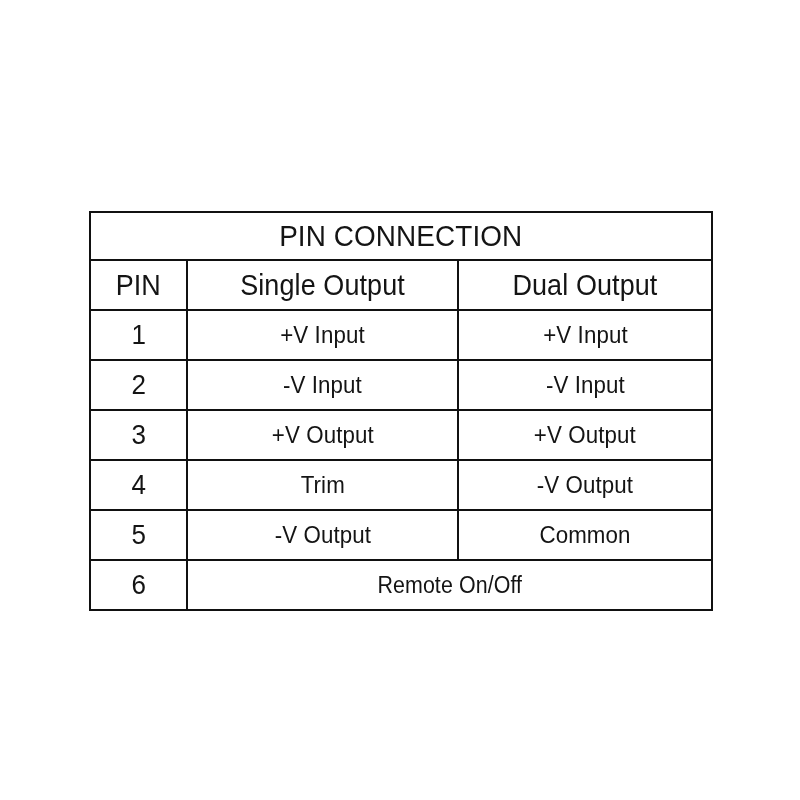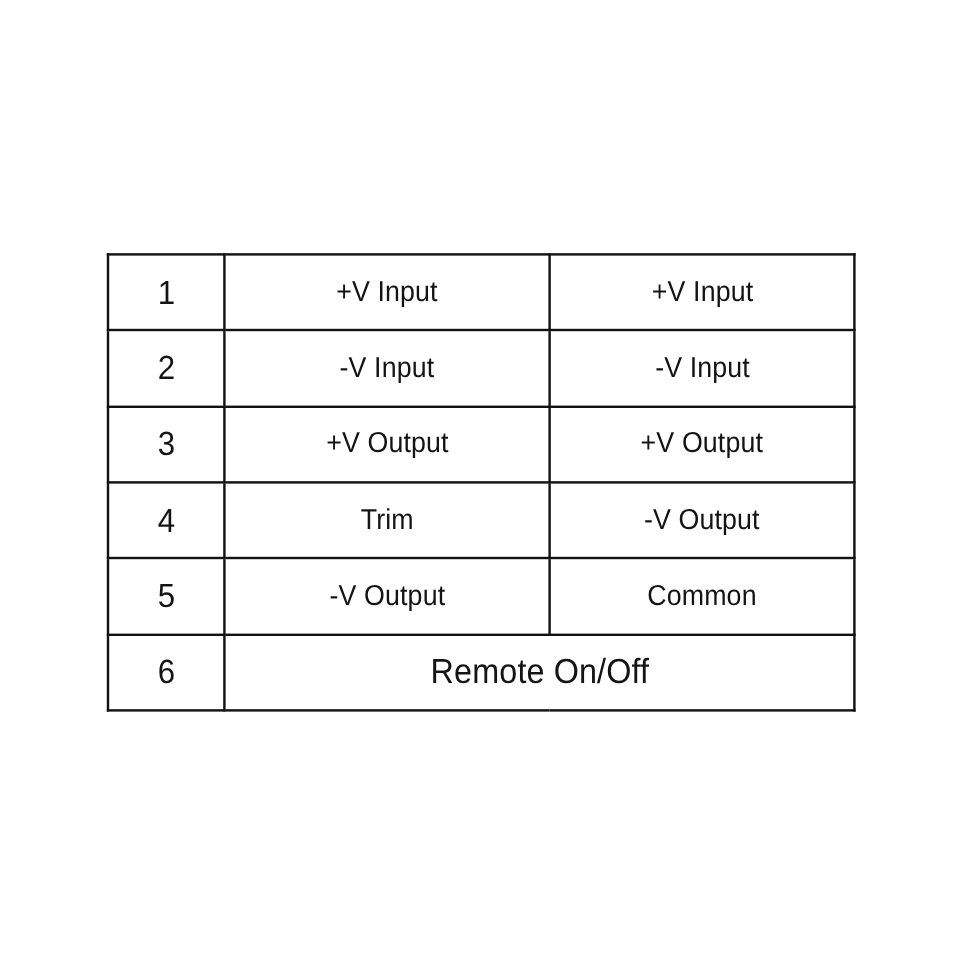--- a/index.html
+++ b/index.html
@@ -64,21 +64,21 @@
     font-size: 28px;
     height: 48px;
   }
 
   td.value-cell {
     font-size: 24px;
     height: 48px;
   }
 
   td.span-cell {
-    font-size: 29px;
+    font-size: 23px;
     height: 48px;
   }
 
   
   .condensed {
     display: inline-block;
     transform: scaleX(0.93);
     transform-origin: center;
     white-space: nowrap;
   }
@@ -87,21 +87,37 @@
 <body>
 
 <div id="pin-table-wrap">
   <table class="pin-table">
     <colgroup>
       <col class="c-pin">
       <col class="c-single">
       <col class="c-dual">
     </colgroup>
     <tbody>
+      <tr>
+        <td class="title-cell" colspan="3">
+          <span class="condensed">PIN CONNECTION</span>
+        </td>
+      </tr>
 
+      <tr>
+        <td class="pin-header-cell">
+          <span class="condensed">PIN</span>
+        </td>
+        <td class="header-cell">
+          <span class="condensed">Single Output</span>
+        </td>
+        <td class="header-cell">
+          <span class="condensed">Dual Output</span>
+        </td>
+      </tr>
 
       <tr>
         <td class="pin-num-cell">
           <span class="condensed">1</span>
         </td>
         <td class="value-cell">
           <span class="condensed">+V Input</span>
         </td>
         <td class="value-cell">
           <span class="condensed">+V Input</span>

